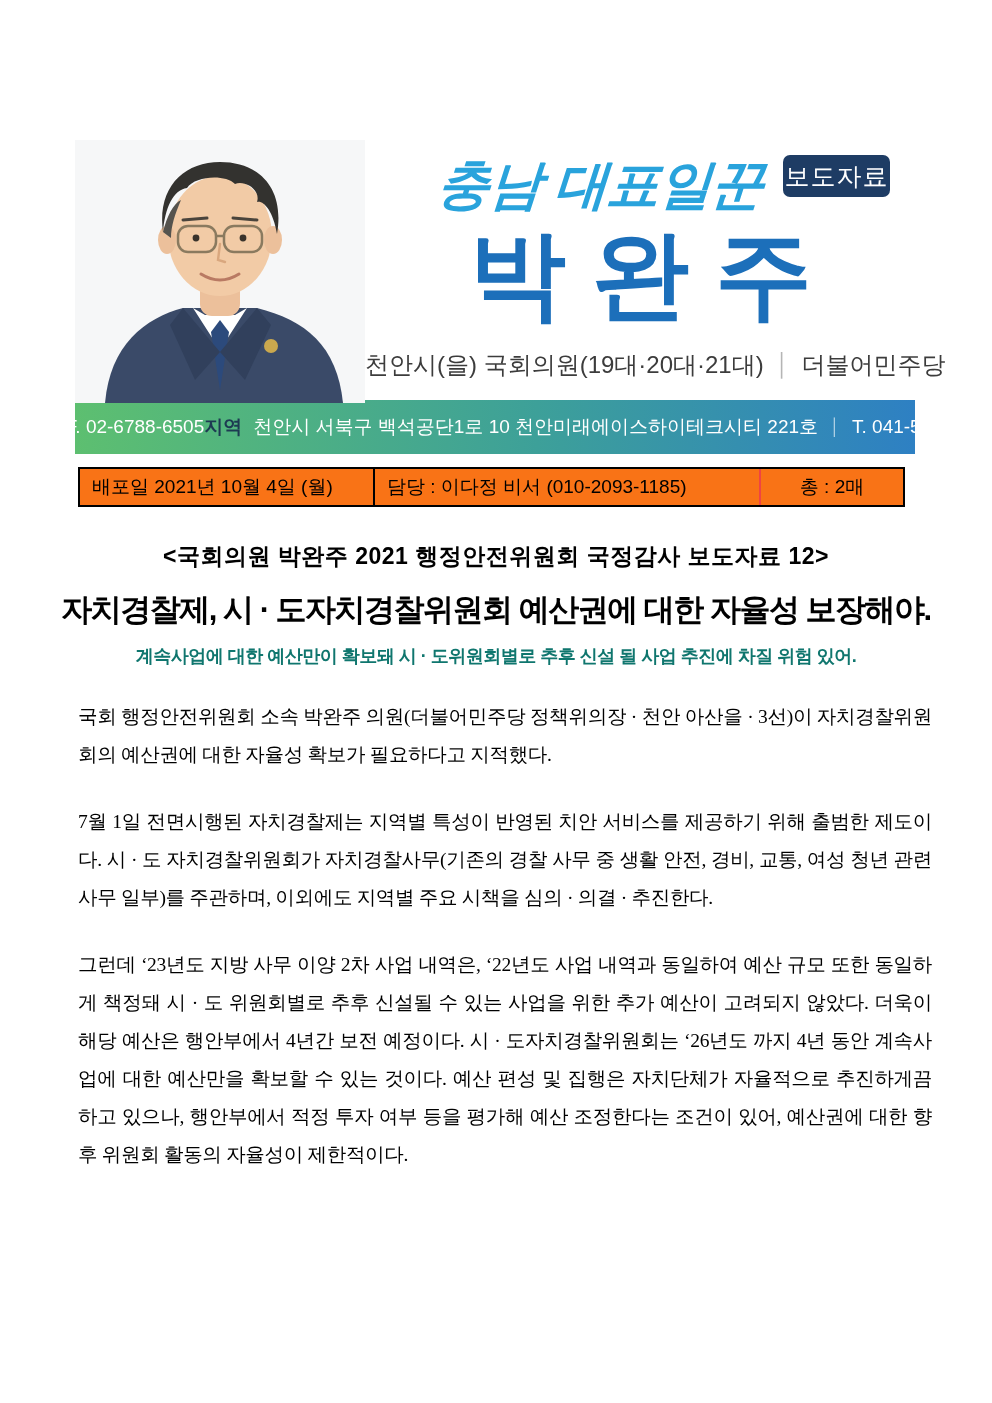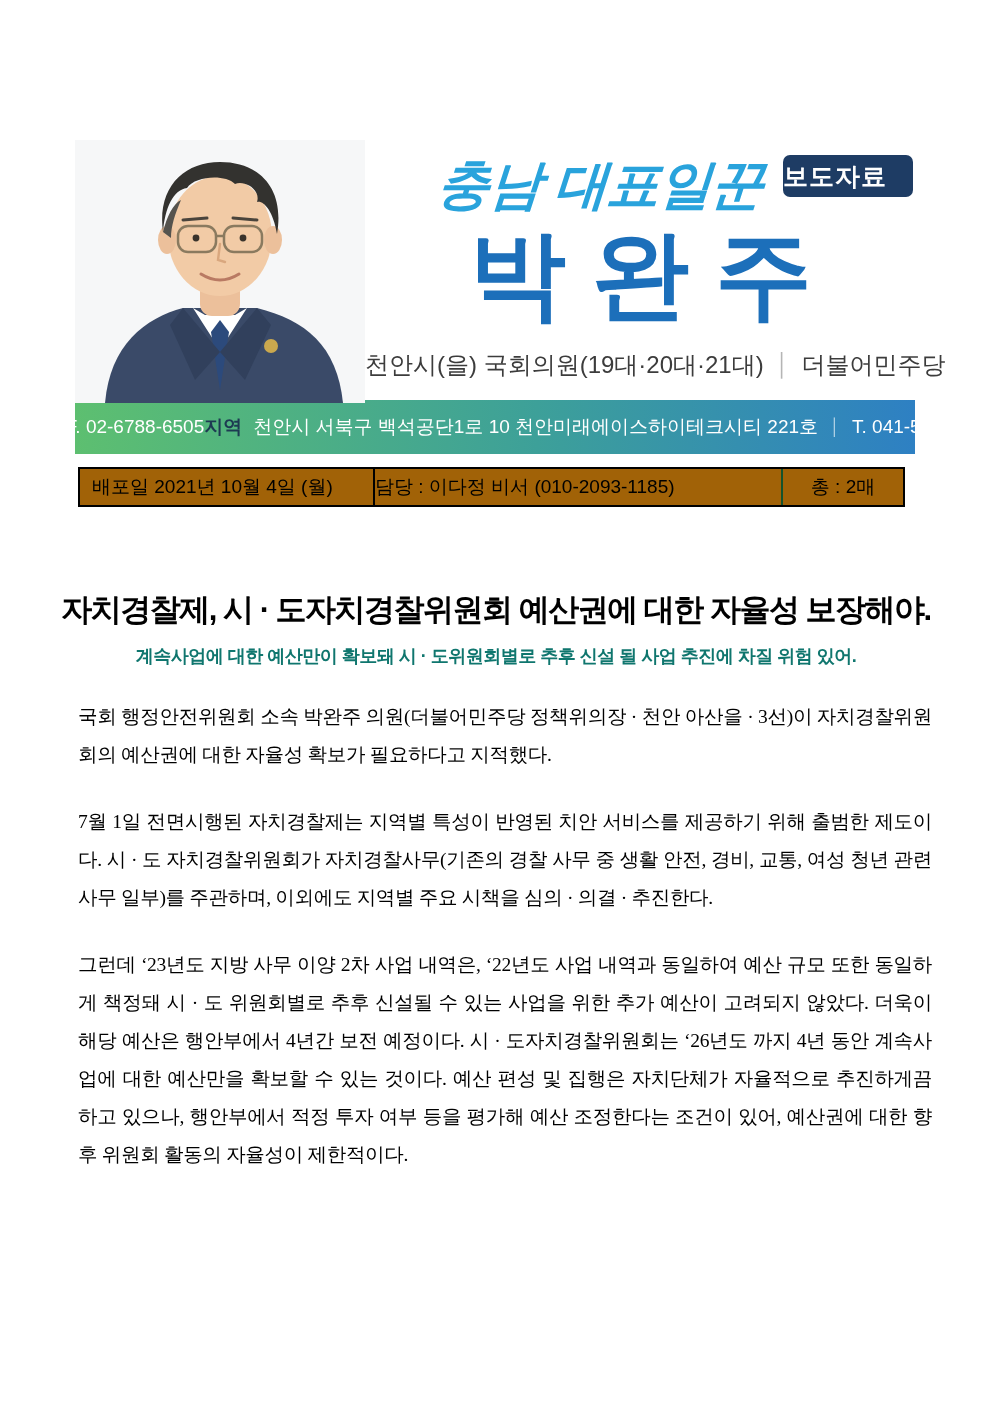--- a/index.html
+++ b/index.html
@@ -4,24 +4,24 @@
 <style>
   html,body{margin:0;padding:0;background:#ffffff;}
   .page{
     position:relative;width:992px;height:1403px;background:#ffffff;overflow:hidden;
     font-family:"Liberation Sans",sans-serif;color:#111;
   }
   
   .photo{position:absolute;left:75px;top:140px;width:290px;height:263px;z-index:2;}
   .photo svg{display:block;width:100%;height:100%;}
   .press-badge{
-    position:absolute;left:783px;top:155px;width:130px;height:42px;
+    position:absolute;left:783px;top:155px;width:107px;height:42px;
     background:#1e3c64;color:#fff;border-radius:7px;
-    display:flex;align-items:center;
-    font-size:25px;font-weight:bold;letter-spacing:1px;
+    display:flex;align-items:center;justify-content:center;
+    font-size:25px;font-weight:normal;letter-spacing:1px;
   }
   .slogan{
     position:absolute;left:380px;top:150px;width:440px;text-align:center;
     font-size:53px;font-weight:900;font-style:italic;color:#29a3dc;
     letter-spacing:-1px;transform:skewX(-4deg);white-space:nowrap;
   }
   .big-name{
     position:absolute;left:368px;top:222px;width:470px;text-align:right;
     font-size:97px;font-weight:900;color:#1c6fba;letter-spacing:26px;
     text-indent:26px;white-space:nowrap;line-height:1.1;
@@ -38,26 +38,26 @@
     background:linear-gradient(90deg,#5dbf70 0%,#3da099 55%,#2e80c3 100%);
     display:flex;flex-direction:row;justify-content:center;gap:0;
     padding:0 14px;box-sizing:border-box;z-index:1;
   }
   .contact-row{display:flex;align-items:center;gap:9px;font-size:19px;color:#ffffff;white-space:nowrap;}
   .contact-row .label{font-weight:bold;color:#1d3a52;margin-right:2px;}
   .contact-row .sep{color:rgba(255,255,255,.65);font-size:16px;padding:0 3px;}
   
   .info-table{
     position:absolute;left:78px;top:467px;width:827px;height:40px;
-    border:2px solid #000;display:flex;box-sizing:border-box;background:#a16207;
+    border:2px solid #000;display:flex;box-sizing:border-box;background:#f97316;
   }
   .info-cell{display:flex;align-items:center;font-size:19px;color:#000;box-sizing:border-box;}
   .cell-date{width:295px;border-right:2px solid #000;padding-left:12px;}
-  .cell-contact{flex:1;border-right:2px solid #14532d;}
-  .cell-pages{width:120px;justify-content:center;}
+  .cell-contact{flex:1;border-right:2px solid #ef4444;padding-left:12px;}
+  .cell-pages{width:142px;justify-content:center;}
   
   .series-title{
     position:absolute;left:40px;top:541px;width:912px;text-align:center;
     font-size:23px;font-weight:bold;color:#000;letter-spacing:0.5px;white-space:nowrap;
   }
   .headline{
     position:absolute;left:20px;top:589px;width:952px;text-align:center;
     font-size:31px;font-weight:900;color:#000;letter-spacing:-1.5px;white-space:nowrap;
   }
   .subheadline{
@@ -142,20 +142,21 @@
       <span>F. 041-557-0411</span>
     </div>
   </div>
 
   <div class="info-table">
     <div class="info-cell cell-date">배포일 2021년 10월 4일 (월)</div>
     <div class="info-cell cell-contact">담당 : 이다정 비서 (010-2093-1185)</div>
     <div class="info-cell cell-pages">총 : 2매</div>
   </div>
 
+  <div class="series-title">&lt;국회의원 박완주 2021 행정안전위원회 국정감사 보도자료 12&gt;</div>
   <div class="headline">자치경찰제, 시 · 도자치경찰위원회 예산권에 대한 자율성 보장해야.</div>
   <div class="subheadline">계속사업에 대한 예산만이 확보돼 시 · 도위원회별로 추후 신설 될 사업 추진에 차질 위험 있어.</div>
 
   <div class="body-text">
     <p>국회 행정안전위원회 소속 박완주 의원(더불어민주당 정책위의장 · 천안 아산을 · 3선)이 자치경찰위원회의 예산권에 대한 자율성 확보가 필요하다고 지적했다.</p>
     <p>7월 1일 전면시행된 자치경찰제는 지역별 특성이 반영된 치안 서비스를 제공하기 위해 출범한 제도이다. 시 · 도 자치경찰위원회가 자치경찰사무(기존의 경찰 사무 중 생활 안전, 경비, 교통, 여성 청년 관련 사무 일부)를 주관하며, 이외에도 지역별 주요 시책을 심의 · 의결 · 추진한다.</p>
     <p>그런데 ‘23년도 지방 사무 이양 2차 사업 내역은, ‘22년도 사업 내역과 동일하여 예산 규모 또한 동일하게 책정돼 시 · 도 위원회별로 추후 신설될 수 있는 사업을 위한 추가 예산이 고려되지 않았다. 더욱이 해당 예산은 행안부에서 4년간 보전 예정이다. 시 · 도자치경찰위원회는 ‘26년도 까지 4년 동안 계속사업에 대한 예산만을 확보할 수 있는 것이다. 예산 편성 및 집행은 자치단체가 자율적으로 추진하게끔 하고 있으나, 행안부에서 적정 투자 여부 등을 평가해 예산 조정한다는 조건이 있어, 예산권에 대한 향후 위원회 활동의 자율성이 제한적이다.</p>
   </div>
 
 </div>

